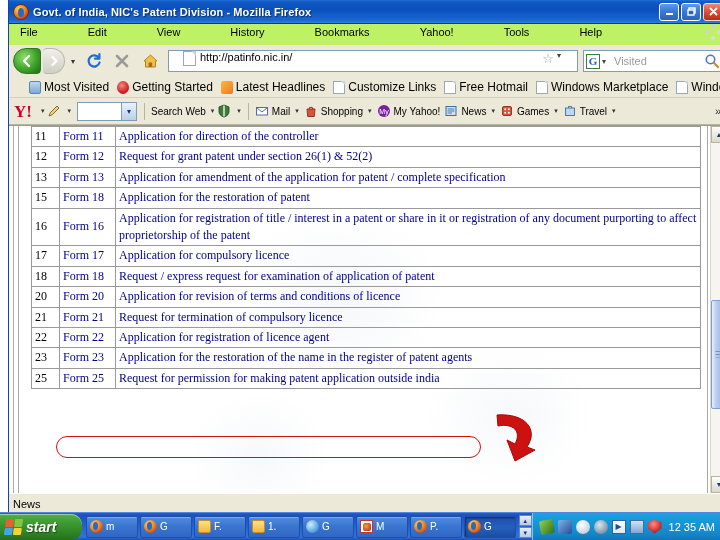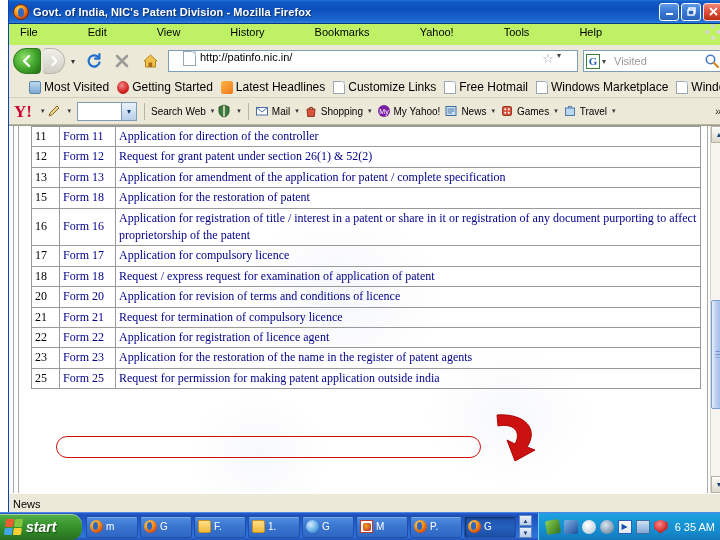--- a/index.html
+++ b/index.html
@@ -777,15 +777,15 @@
   </div>
 
   <div class="tray">
     <span class="tray-ico ti1"></span>
     <span class="tray-ico ti2"></span>
     <span class="tray-ico ti3"></span>
     <span class="tray-ico ti4"></span>
     <span class="tray-ico ti5">▶</span>
     <span class="tray-ico ti6"></span>
     <span class="tray-ico ti7"></span>
-    <span class="clock">6 35 AM</span>
+    <span class="clock">12 35 AM</span>
   </div>
 </div>
 
 </body></html>

